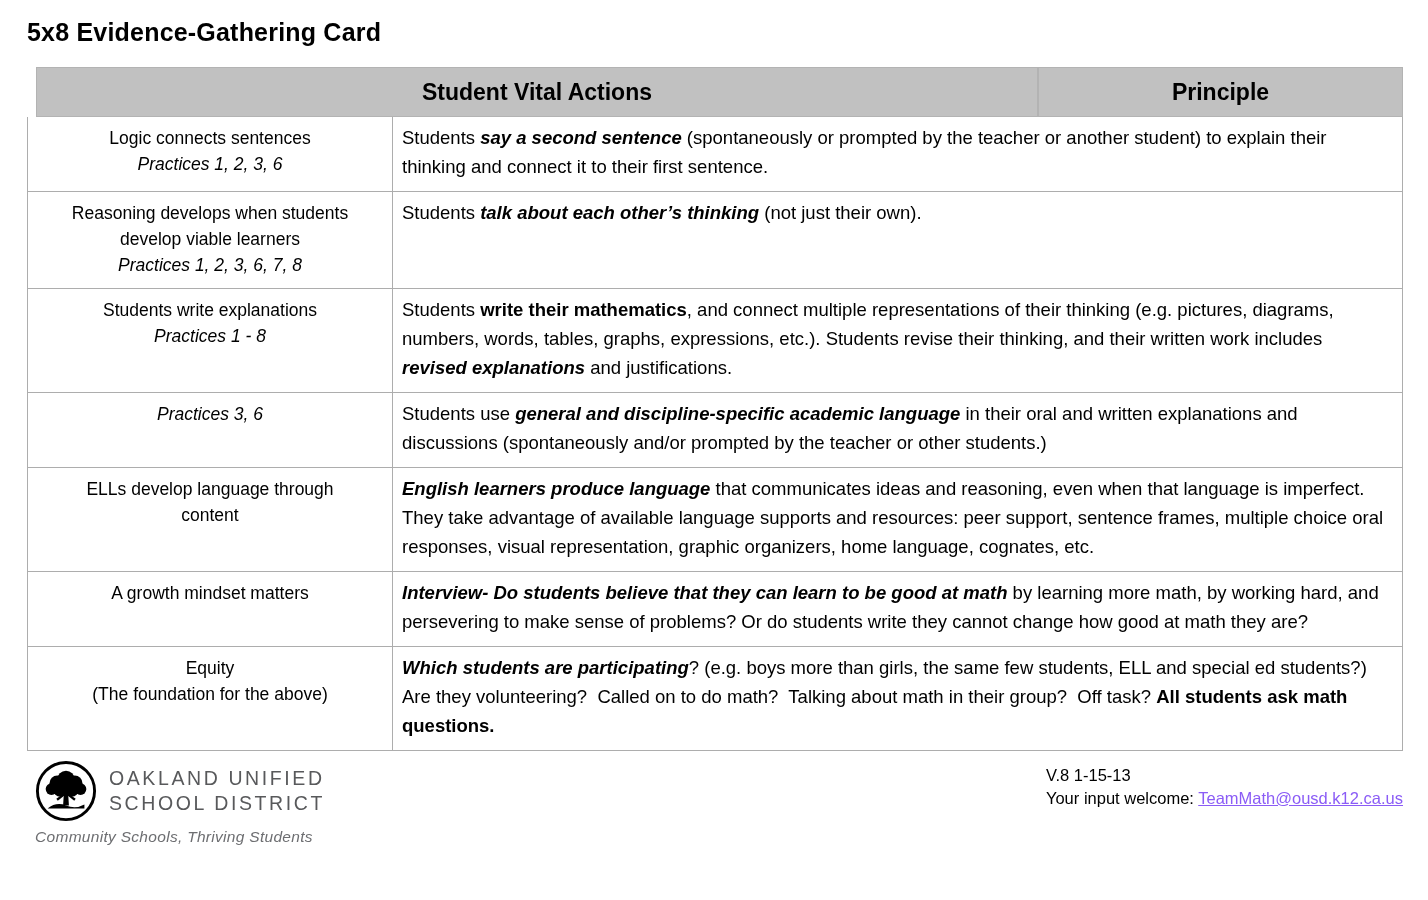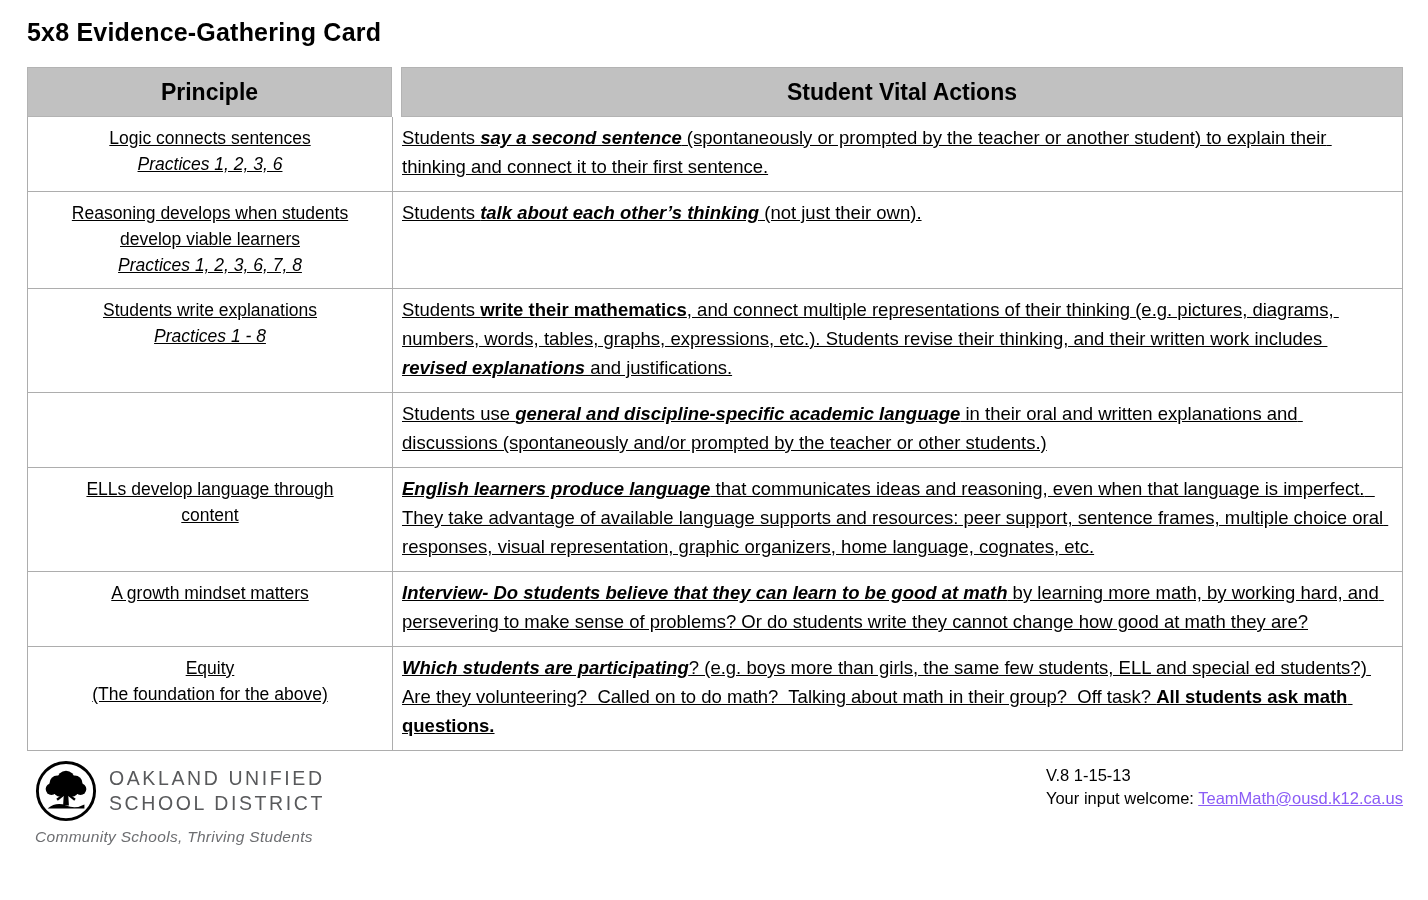--- a/index.html
+++ b/index.html
@@ -31,21 +31,21 @@
     font-weight: bold;
     font-size: 23px;
   }
   .th-left { width: 365px; }
   .th-right { flex: 1; margin-left: 9px; }
 
   .tbody {
     border: 1px solid #adadad;
     border-top: none;
   }
-  .tr { display: flex; border-bottom: 1px solid #adadad; text-decoration: underline; }
+  .tr { display: flex; border-bottom: 1px solid #adadad; }
   .tr:last-child { border-bottom: none; }
 
   .td-principle {
     width: 365px;
     border-right: 1px solid #adadad;
     text-align: center;
     font-size: 17.5px;
     line-height: 26px;
     padding: 8px 8px 10px;
   }
@@ -98,22 +98,22 @@
 </style>
 </head>
 <body>
 
 <div class="page">
 
   <h1 class="title">5x8 Evidence-Gathering Card</h1>
 
   <div class="tbl">
     <div class="thead">
+      <div class="th th-right">Student Vital Actions</div>
       <div class="th th-left">Principle</div>
-      <div class="th th-right">Student Vital Actions</div>
     </div>
     <div class="tbody">
   <div class="tr">
     <div class="td-principle">
       <div class="principle-text">Logic connects sentences</div>
       <div class="practices">Practices 1, 2, 3, 6</div>
     </div>
     <div class="td-action"><span>Students </span><span class="b i">say a second sentence</span><span> (spontaneously or prompted by the teacher or another student) to explain their thinking and connect it to their first sentence.</span></div>
   </div>
 
@@ -129,20 +129,21 @@
   <div class="tr">
     <div class="td-principle">
       <div class="principle-text">Students write explanations</div>
       <div class="practices">Practices 1 - 8</div>
     </div>
     <div class="td-action"><span>Students </span><span class="b">write their mathematics</span><span>, and connect multiple representations of their thinking (e.g. pictures, diagrams, numbers, words, tables, graphs, expressions, etc.). Students revise their thinking, and their written work includes </span><span class="b i">revised explanations</span><span> and justifications.</span></div>
   </div>
 
   <div class="tr">
     <div class="td-principle">
+      <div class="practices">Practices 3, 6</div>
     </div>
     <div class="td-action"><span>Students use </span><span class="b i">general and discipline-specific academic language</span><span> in their oral and written explanations and discussions (spontaneously and/or prompted by the teacher or other students.)</span></div>
   </div>
 
   <div class="tr">
     <div class="td-principle">
       <div class="principle-text">ELLs develop language through
 content</div>
 
     </div>

